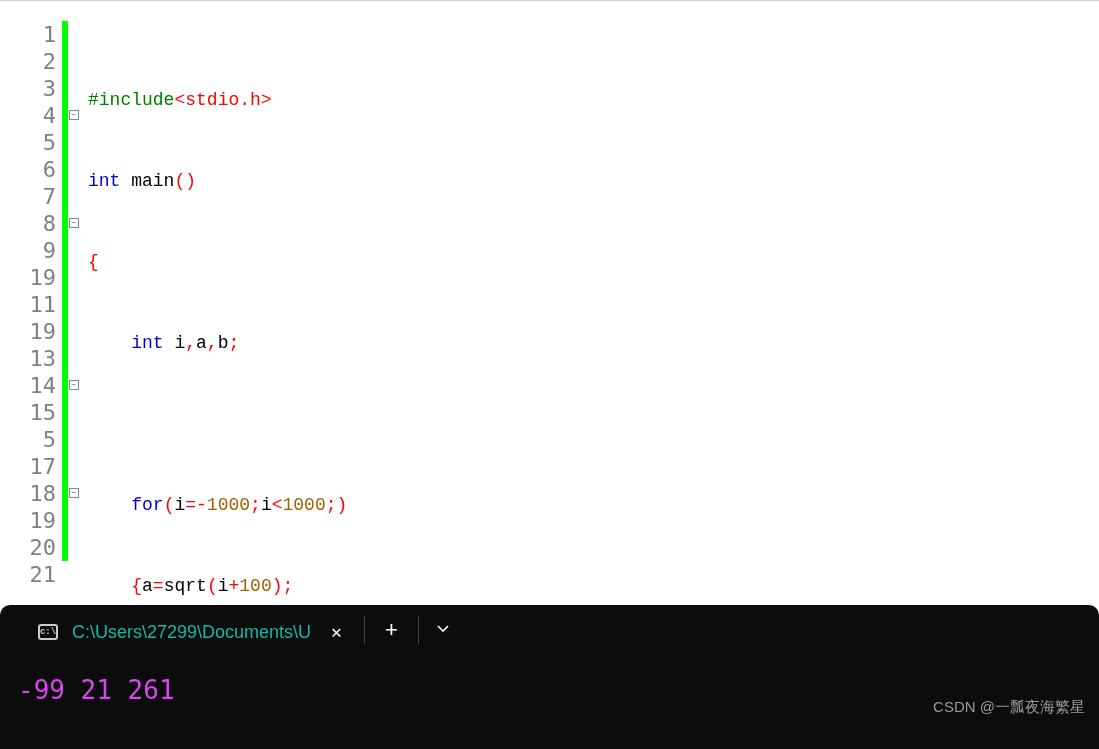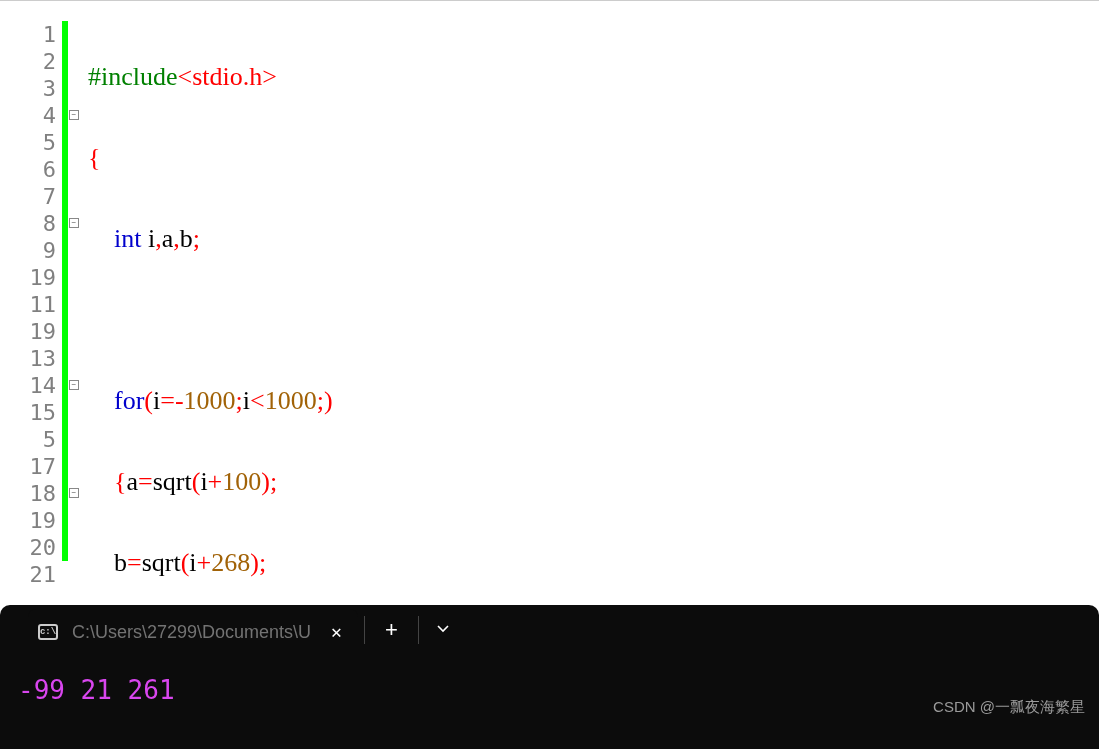--- a/index.html
+++ b/index.html
@@ -51,28 +51,27 @@
     height: 10px;
     border: 1px solid #888;
     background: #fff;
     font-size: 8px;
     line-height: 8px;
     text-align: center;
     color: #555;
   }
   .code-area {
     flex: 1;
-    padding-top: 8px;
-    font-size: 26px;
+    padding-top: 32px;
+    font-size: 18px;
     line-height: 27px;
     white-space: pre;
     color: #000;
     position: relative;
     padding-left: 6px;
-    font-family: Liberation Serif, serif;
   }
   .code-line { height: 27px; }
   .kw-green { color: #008000; }
   .kw-blue { color: #0000cc; }
   .op-red { color: #ff0000; }
   .num-pink { color: #a16207; }
   .terminal-wrap {
     position: absolute;
     bottom: 0;
     left: 0;
@@ -104,21 +103,21 @@
     height: 16px;
     border: 2px solid #cccccc;
     border-radius: 3px;
     display: flex;
     align-items: center;
     justify-content: center;
     color: #cccccc;
     font-size: 9px;
     font-weight: bold;
   }
-  .term-title { color: #737373; font-size: 18px; font-family: "Segoe UI", sans-serif; }
+  .term-title { color: #14b8a6; font-size: 18px; font-family: "Segoe UI", sans-serif; }
   .term-close { color: #ffffff; font-size: 18px; cursor: pointer; padding: 0 6px; }
   .term-divider { width: 1px; height: 28px; background: #444; margin: 0 6px; }
   .term-btn { color: #ffffff; font-size: 22px; padding: 0 14px; cursor: pointer; font-family: "Segoe UI", sans-serif; }
   .term-chevron { color: #ffffff; padding: 0 10px; cursor: pointer; }
   .terminal-body {
     padding: 20px 18px;
     color: #d946ef;
     font-family: Consolas, monospace;
     font-size: 26px;
   }
@@ -162,20 +161,21 @@
     </div>
   <div class="change-bar"></div>
   <div class="fold-col" id="foldcol">
       <div class="fold-box" style="top: 109px;">−</div>
       <div class="fold-box" style="top: 217px;">−</div>
       <div class="fold-box" style="top: 379px;">−</div>
       <div class="fold-box" style="top: 487px;">−</div>
     </div>
   <div class="code-area">
     <div class="code-line"><span class="kw-green">#include</span><span class="op-red">&lt;stdio.h&gt;</span></div>
+    <div class="code-line"><span class="kw-blue">int</span><span> main</span><span class="op-red">()</span></div>
     <div class="code-line"><span class="op-red">{</span></div>
     <div class="code-line">    <span class="kw-blue">int</span><span> i</span><span class="op-red">,</span><span>a</span><span class="op-red">,</span><span>b</span><span class="op-red">;</span></div>
     <div class="code-line"></div>
     <div class="code-line">    <span class="kw-blue">for</span><span class="op-red">(</span><span>i</span><span class="op-red">=-</span><span class="num-pink">1000</span><span class="op-red">;</span><span>i</span><span class="op-red">&lt;</span><span class="num-pink">1000</span><span class="op-red">;)</span></div>
     <div class="code-line">    <span class="op-red">{</span><span>a</span><span class="op-red">=</span><span>sqrt</span><span class="op-red">(</span><span>i</span><span class="op-red">+</span><span class="num-pink">100</span><span class="op-red">);</span></div>
     <div class="code-line">    <span>b</span><span class="op-red">=</span><span>sqrt</span><span class="op-red">(</span><span>i</span><span class="op-red">+</span><span class="num-pink">268</span><span class="op-red">);</span></div>
     
     
     
     

